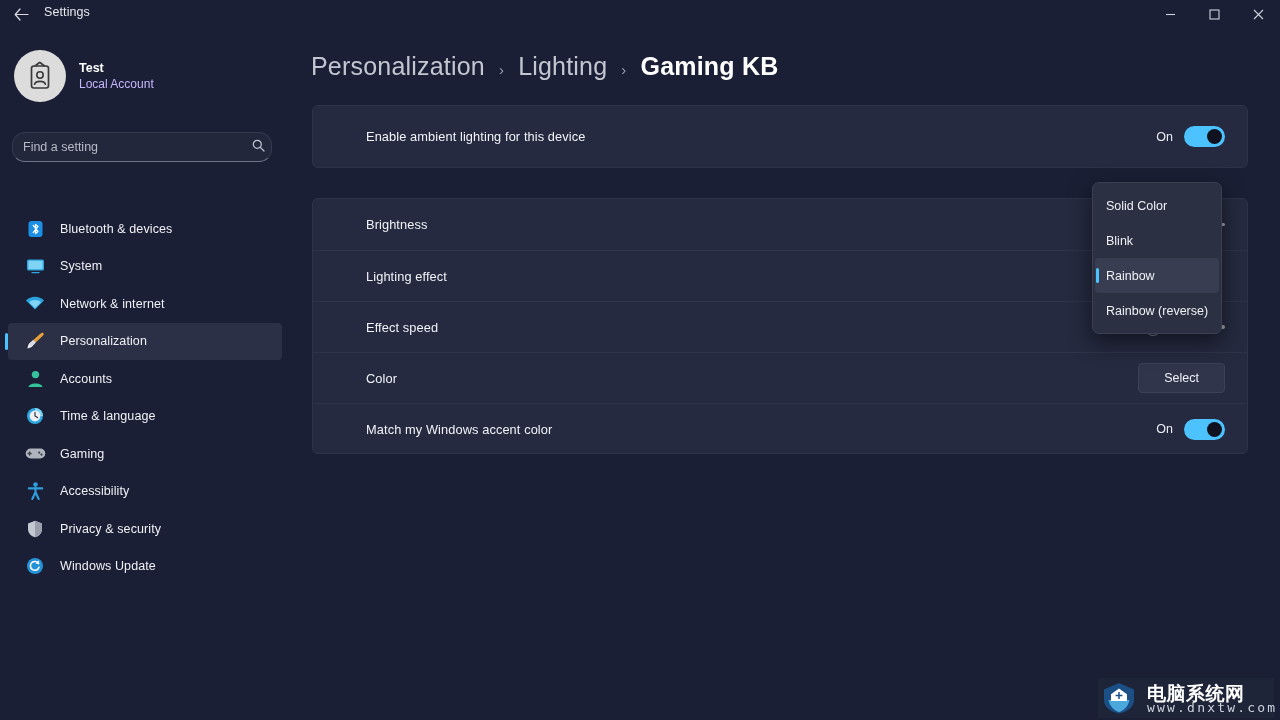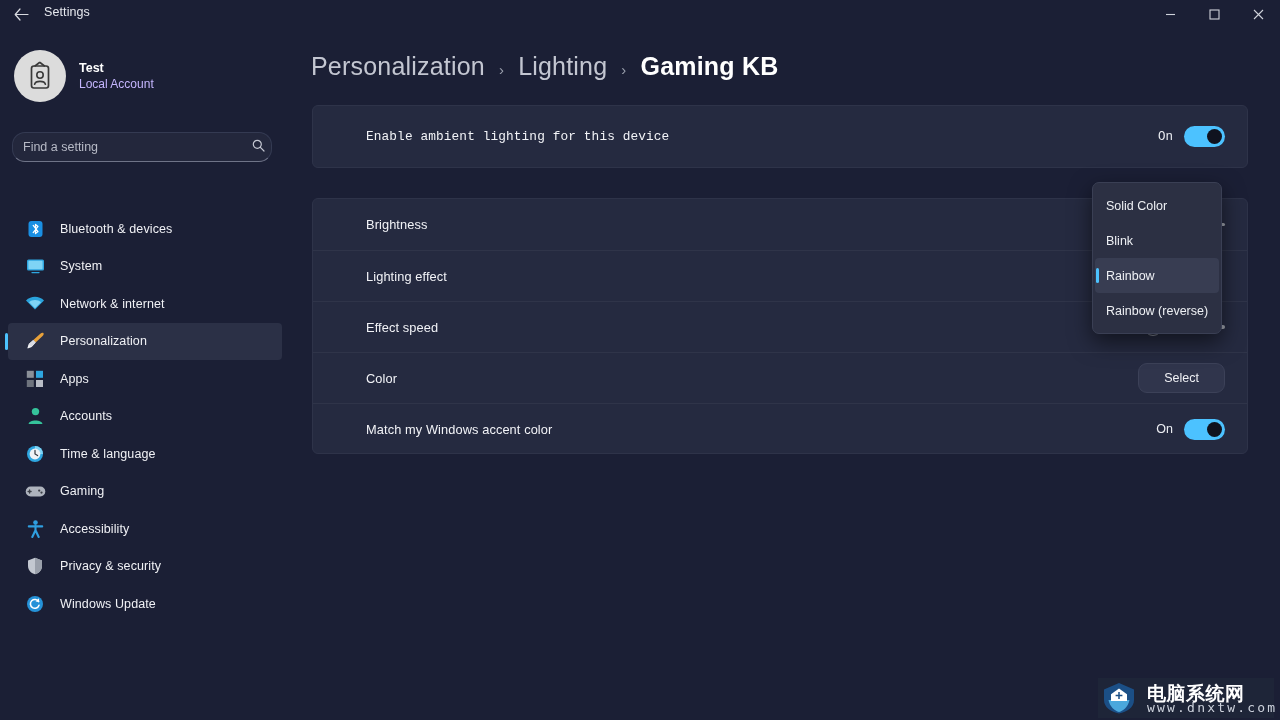--- a/index.html
+++ b/index.html
@@ -77,21 +77,21 @@
     font-size: 25px; letter-spacing: .2px;
   }
   .crumb { color: #c3c6d1; }
   .crumb.current { color: #ffffff; font-weight: bold; }
   .crumb-sep { color: #9ba0ae; font-size: 15px; }
 
   .card {
     position: absolute; left: 22px; width: 936px;
     background: #252a40; border: 1px solid #2e3349; border-radius: 6px;
   }
-  .card-a { top: 77px; height: 63px; font-family: Liberation Mono, monospace; }
+  .card-a { top: 77px; height: 63px; }
   .card-b { top: 170px; height: 256px; }
 
   .row { position: relative; height: 51px; display: flex; align-items: center; }
   .row + .row { border-top: 1px solid #2f3449; }
   .row-a { height: 61px; }
   .row-label { position: absolute; left: 53px; font-size: 12.8px; color: #f2f3f7; letter-spacing: .1px; }
   .row-right { position: absolute; right: 22px; display: flex; align-items: center; gap: 11px; }
 
   
   .tg-text { font-size: 12.5px; color: #eceef3; }
@@ -108,21 +108,21 @@
   .s-thumb {
     position: absolute; width: 18px; height: 18px; border-radius: 50%;
     background: #2a2f45; border: 1px solid #8b8f9c; transform: translateX(-9px);
     display: flex; align-items: center; justify-content: center;
   }
   .s-thumb i { width: 9px; height: 9px; border-radius: 50%; background: #4cc2ff; display: block; }
 
   
   .select-btn {
     min-width: 87px; height: 30px; padding: 0 16px;
-    background: #30354c; border: 1px solid #3c4158; border-radius: 9px;
+    background: #30354c; border: 1px solid #3c4158; border-radius: 4px;
     color: #f0f1f5; font-size: 12.5px; font-family: "Liberation Sans", sans-serif;
     display: flex; align-items: center; justify-content: center;
   }
 
   
   .flyout {
     position: absolute; left: 1092px; top: 182px; width: 130px;
     background: #2c3043; border: 1px solid #3a3f54; border-radius: 7px;
     padding: 5px 0; z-index: 40;
     box-shadow: 0 8px 22px rgba(0,0,0,.55);
@@ -249,31 +249,20 @@
         <span class="nav-ico">
           <svg width="19" height="18" viewBox="0 0 19 18">
             <path d="M17.5 1.2 C18 2 17.6 2.9 16.6 3.9 L9.6 10.4 L7.3 8 L14.3 1.8 C15.3 0.9 16.9 0.4 17.5 1.2 Z" fill="#e8a13a"></path>
             <path d="M7.2 8.1 L9.7 10.5 L6.4 14.2 C5 15.7 2.6 16.2 1.2 16.2 C2.1 14.9 1.9 13.4 2.8 12 Z" fill="#f0f1f5"></path>
             <path d="M2.7 12.1 L7.1 8.2 L9.6 10.6 L5.2 14.8 Z" fill="#d9dbe2"></path>
           </svg>
         </span>
         <span class="nav-label">Personalization</span>
       </div>
 
-      <div class="nav-item">
-        <span class="nav-ico">
-          <svg width="18" height="18" viewBox="0 0 18 18">
-            <rect x="0.8" y="0.8" width="7" height="7" fill="#8b9099"></rect>
-            <rect x="10" y="0.8" width="7" height="7" fill="#2ea6e0"></rect>
-            <rect x="0.8" y="10" width="7" height="7" fill="#6e737d"></rect>
-            <rect x="10" y="10" width="7" height="7" fill="#b9bdc6"></rect>
-          </svg>
-        </span>
-        <span class="nav-label">Apps</span>
-      </div>
 
       <div class="nav-item">
         <span class="nav-ico">
           <svg width="17" height="18" viewBox="0 0 17 18">
             <circle cx="8.5" cy="4.6" r="3.7" fill="#35c39b"></circle>
             <path d="M1.6 17 C1.6 12.2 15.4 12.2 15.4 17 Z" fill="#35c39b"></path>
           </svg>
         </span>
         <span class="nav-label">Accounts</span>
       </div>

